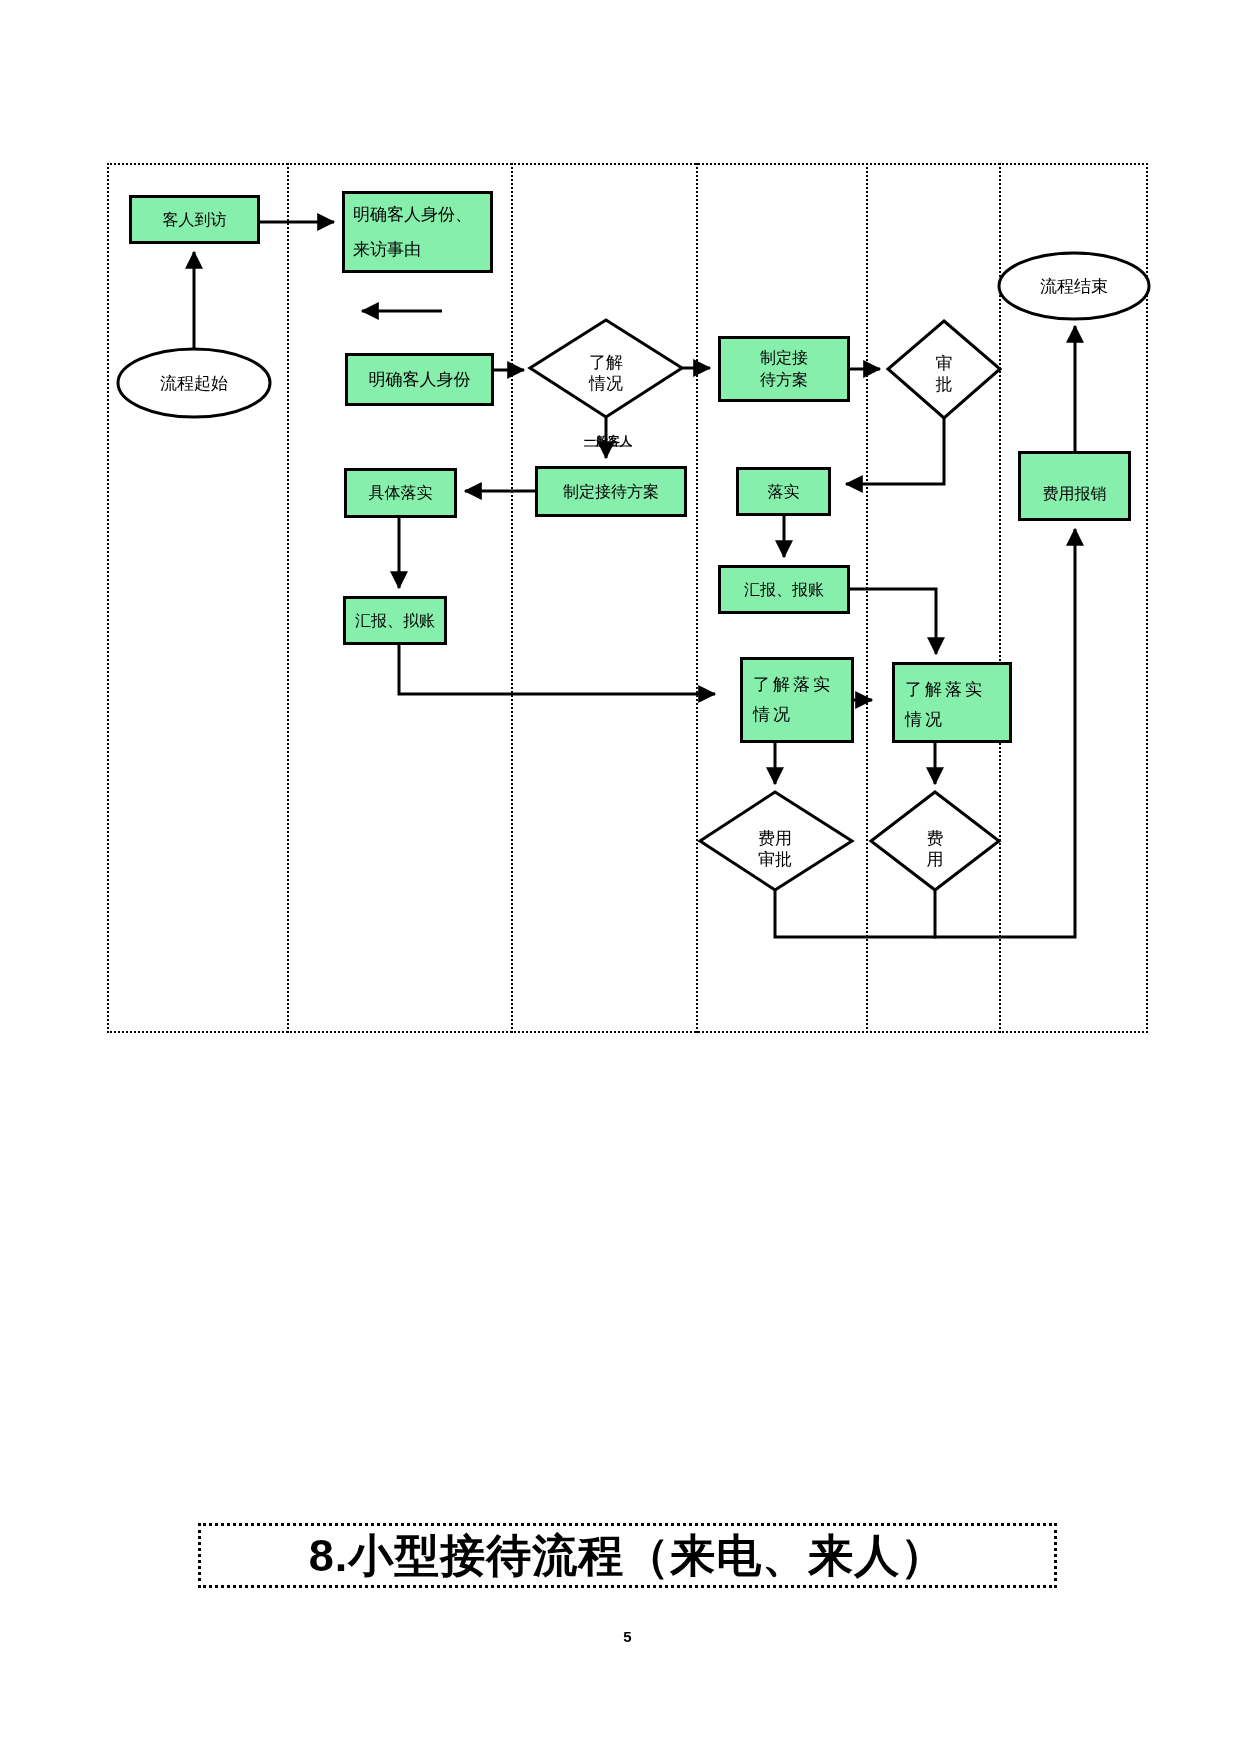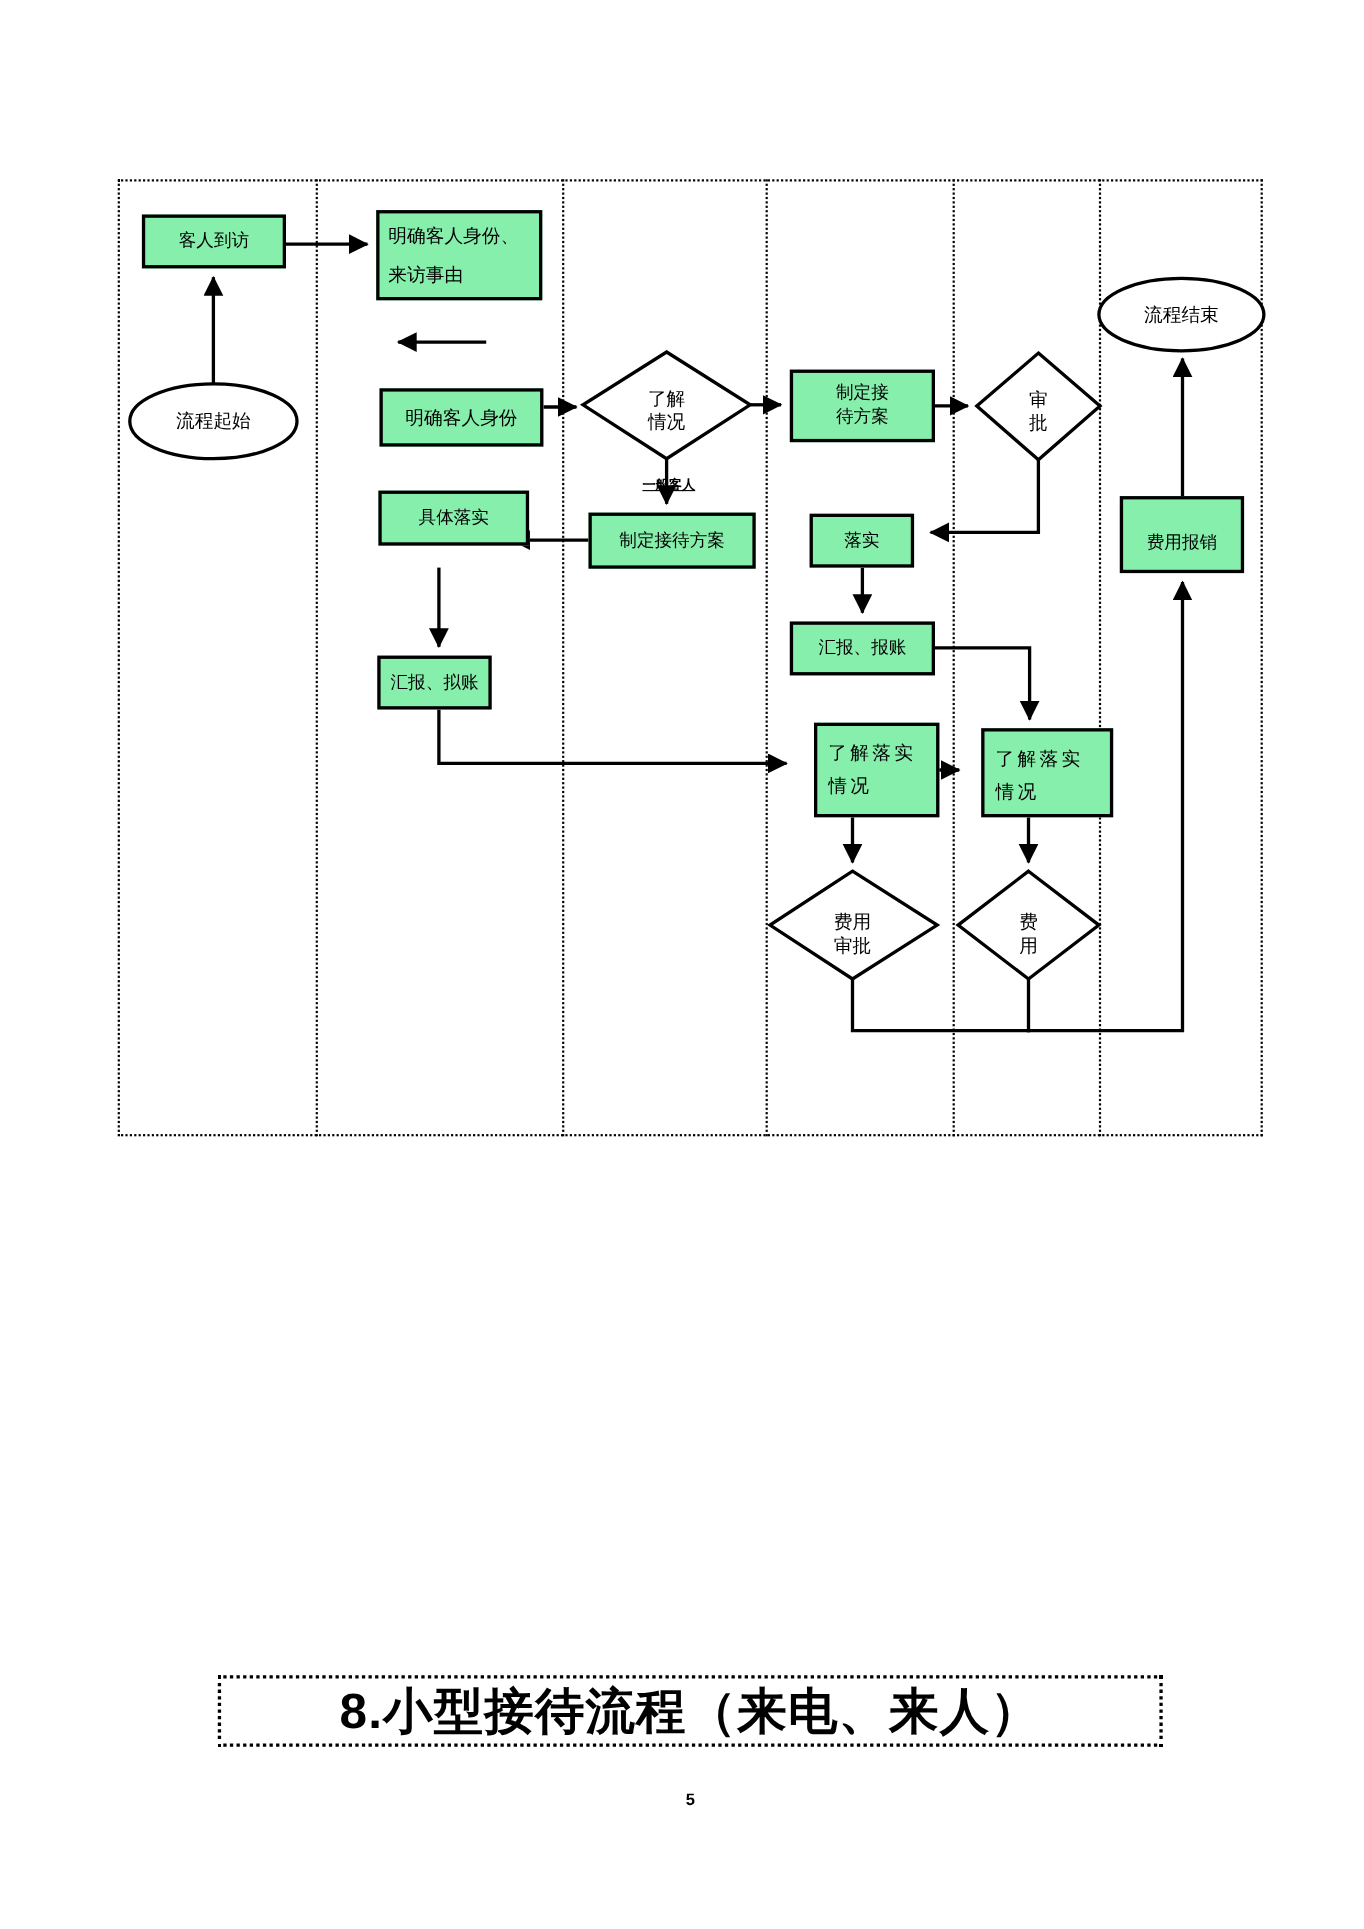--- a/index.html
+++ b/index.html
@@ -105,21 +105,21 @@
     <div>来访事由</div>
   </div>
 
   <div class="box" style="left:345px;top:353px;width:149px;height:53px;font-size:17px">明确客人身份</div>
 
   <div class="box" style="left:718px;top:336px;width:132px;height:66px">
     <div>制定接</div>
     <div>待方案</div>
   </div>
 
-  <div class="box" style="left:344px;top:446px;width:137px;height:50px">具体落实</div>
+  <div class="box" style="left:344px;top:468px;width:113px;height:50px">具体落实</div>
 
   <div class="box" style="left:535px;top:466px;width:152px;height:51px">制定接待方案</div>
 
   <div class="box" style="left:736px;top:467px;width:95px;height:49px">落实</div>
 
   <div class="box" style="left:343px;top:596px;width:104px;height:49px">汇报、拟账</div>
 
   <div class="box" style="left:718px;top:565px;width:132px;height:49px">汇报、报账</div>
 
   <div class="box ml" style="left:728px;top:657px;width:114px;height:86px">

